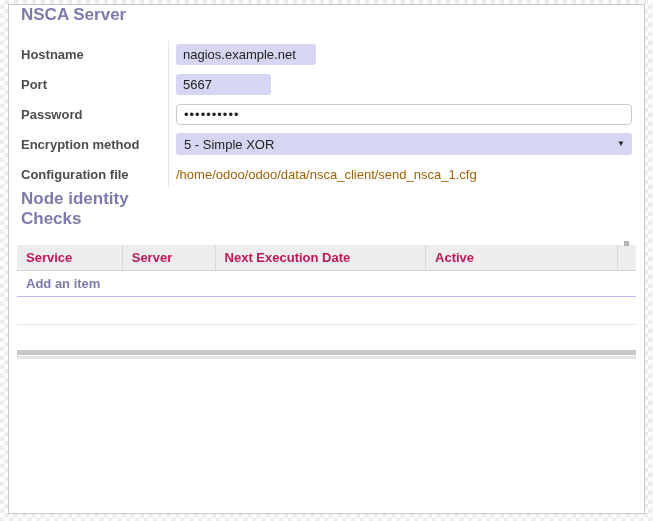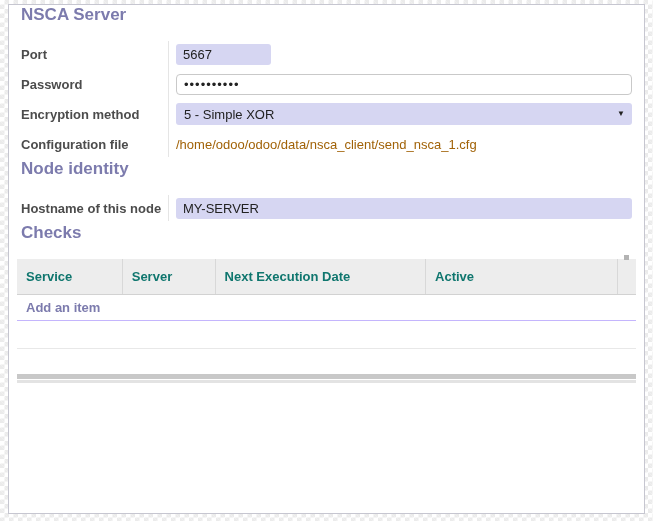--- a/index.html
+++ b/index.html
@@ -123,25 +123,25 @@
   }
   table.checks {
     width: 100%;
     border-collapse: collapse;
     table-layout: fixed;
   }
   table.checks th {
     background: #ededed;
     border-right: 1px solid #d8d8d8;
     border-bottom: 1px solid #d2d2d2;
-    height: 35px;
+    height: 25px;
     text-align: left;
     font-size: 13px;
     font-weight: bold;
-    color: #0f766e;
+    color: #be185d;
     padding: 0 0 0 9px;
     cursor: pointer;
   }
   table.checks th:last-child { border-right: none; }
   table.checks td {
     font-size: 13px;
     padding: 0 0 0 9px;
   }
   tr.add-row td {
     height: 26px;
@@ -167,20 +167,26 @@
 </style>
 </head>
 <body>
 
 <div class="sheet">
 
   <h2 class="section-title title-nsca">NSCA Server</h2>
 
   <div class="form-grid">
     <div class="form-row">
+      <div class="form-label">Hostname</div>
+      <div class="form-value">
+        <input class="field field-hostname" type="text" value="nagios.example.net" style="">
+      </div>
+    </div>
+    <div class="form-row">
       <div class="form-label">Port</div>
       <div class="form-value">
         <input class="field field-port" type="text" value="5667" style="">
       </div>
     </div>
     <div class="form-row">
       <div class="form-label">Password</div>
       <div class="form-value">
         <input class="field field-password" type="text" value="••••••••••" style="">
       </div>
@@ -197,28 +203,20 @@
     <div class="form-row">
       <div class="form-label">Configuration file</div>
       <div class="form-value">
         <span class="plain-value">/home/odoo/odoo/data/nsca_client/send_nsca_1.cfg</span>
       </div>
     </div>
   </div>
 
   <h2 class="section-title title-node">Node identity</h2>
 
-  <div class="form-grid">
-    <div class="form-row">
-      <div class="form-label">Hostname of this node</div>
-      <div class="form-value">
-        <input class="field field-wide" type="text" value="MY-SERVER" style="">
-      </div>
-    </div>
-  </div>
 
   <h2 class="section-title title-checks">Checks</h2>
 
   <div class="table-wrap">
     <div class="corner-dot"></div>
     <table class="checks">
       <colgroup>
         <col style="width:17%">
           <col style="width:15%">
           <col style="width:34%">

